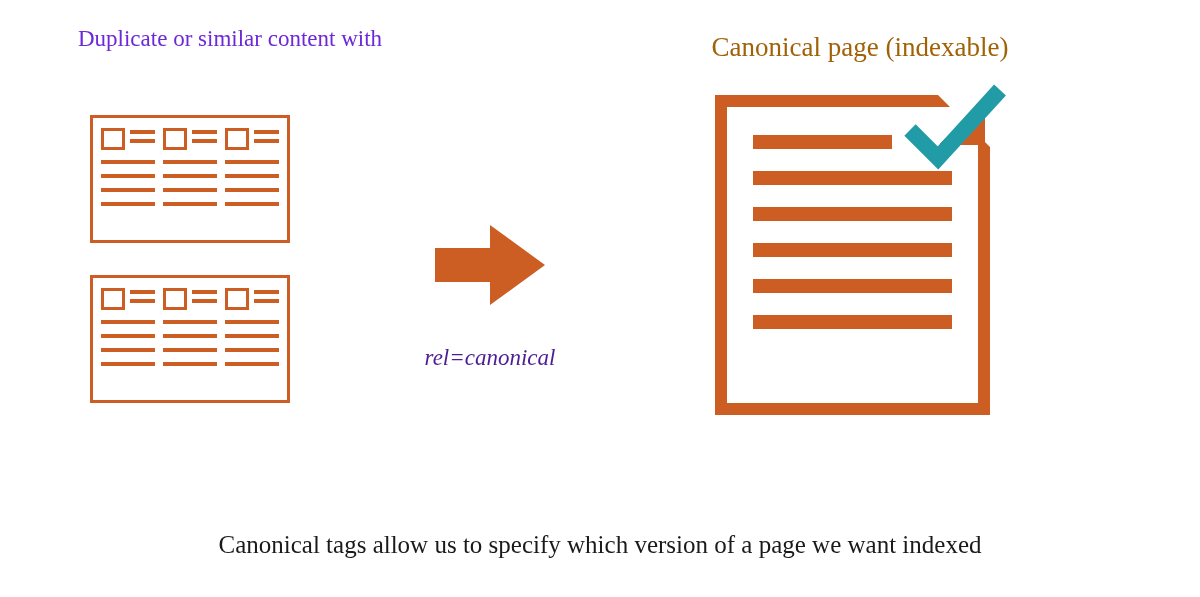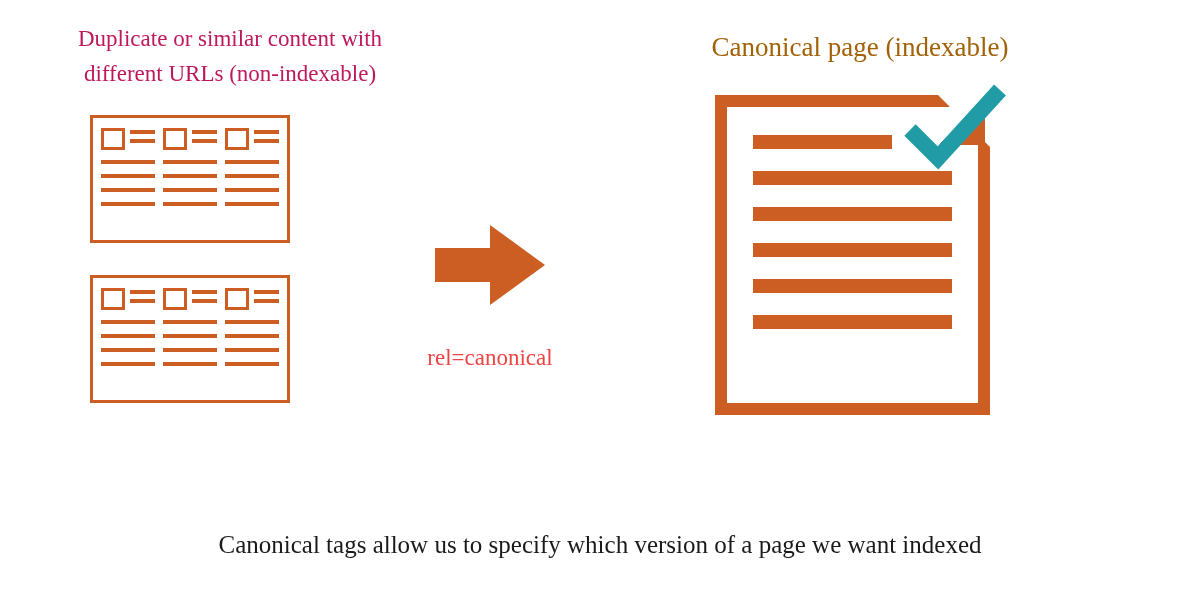--- a/index.html
+++ b/index.html
@@ -15,21 +15,21 @@
       position: relative;
       overflow: hidden;
     }
     .left-heading {
       position: absolute;
       top: 22px;
       left: 40px;
       width: 380px;
       text-align: center;
       font-size: 23px;
-      color: #be185d;
+      color: #6d28d9;
       line-height: 1.5;
     }
     .right-heading {
       position: absolute;
       top: 32px;
       left: 600px;
       width: 520px;
       text-align: center;
       font-size: 27px;
       color: #a16207;
@@ -73,23 +73,24 @@
     .arrow-container {
       position: absolute;
       top: 220px;
       left: 430px;
     }
     .rel-label {
       position: absolute;
       top: 345px;
       left: 405px;
       font-size: 23px;
-      color: #ef4444;
+      color: #4c1d95;
       text-align: center;
       width: 170px;
+      font-style: italic;
     }
     .big-doc {
       position: absolute;
       top: 95px;
       left: 715px;
       width: 275px;
       height: 320px;
       border: 12px solid #cc5e23;
       padding: 28px 26px;
       display: flex;
@@ -138,21 +139,20 @@
       text-align: center;
       font-size: 25px;
       color: #1a1a1a;
     }
   </style>
 </head>
 <body>
 
 <div class="left-heading">
   <span>Duplicate or similar content with</span><br>
-  <span>different URLs (non-indexable)</span>
 </div>
 
 <div class="right-heading">
   <span>Canonical page (indexable)</span>
 </div>
 
 <div class="small-docs">
   <div class="small-doc">
     <div class="small-col">
       <div class="small-line-pair">

